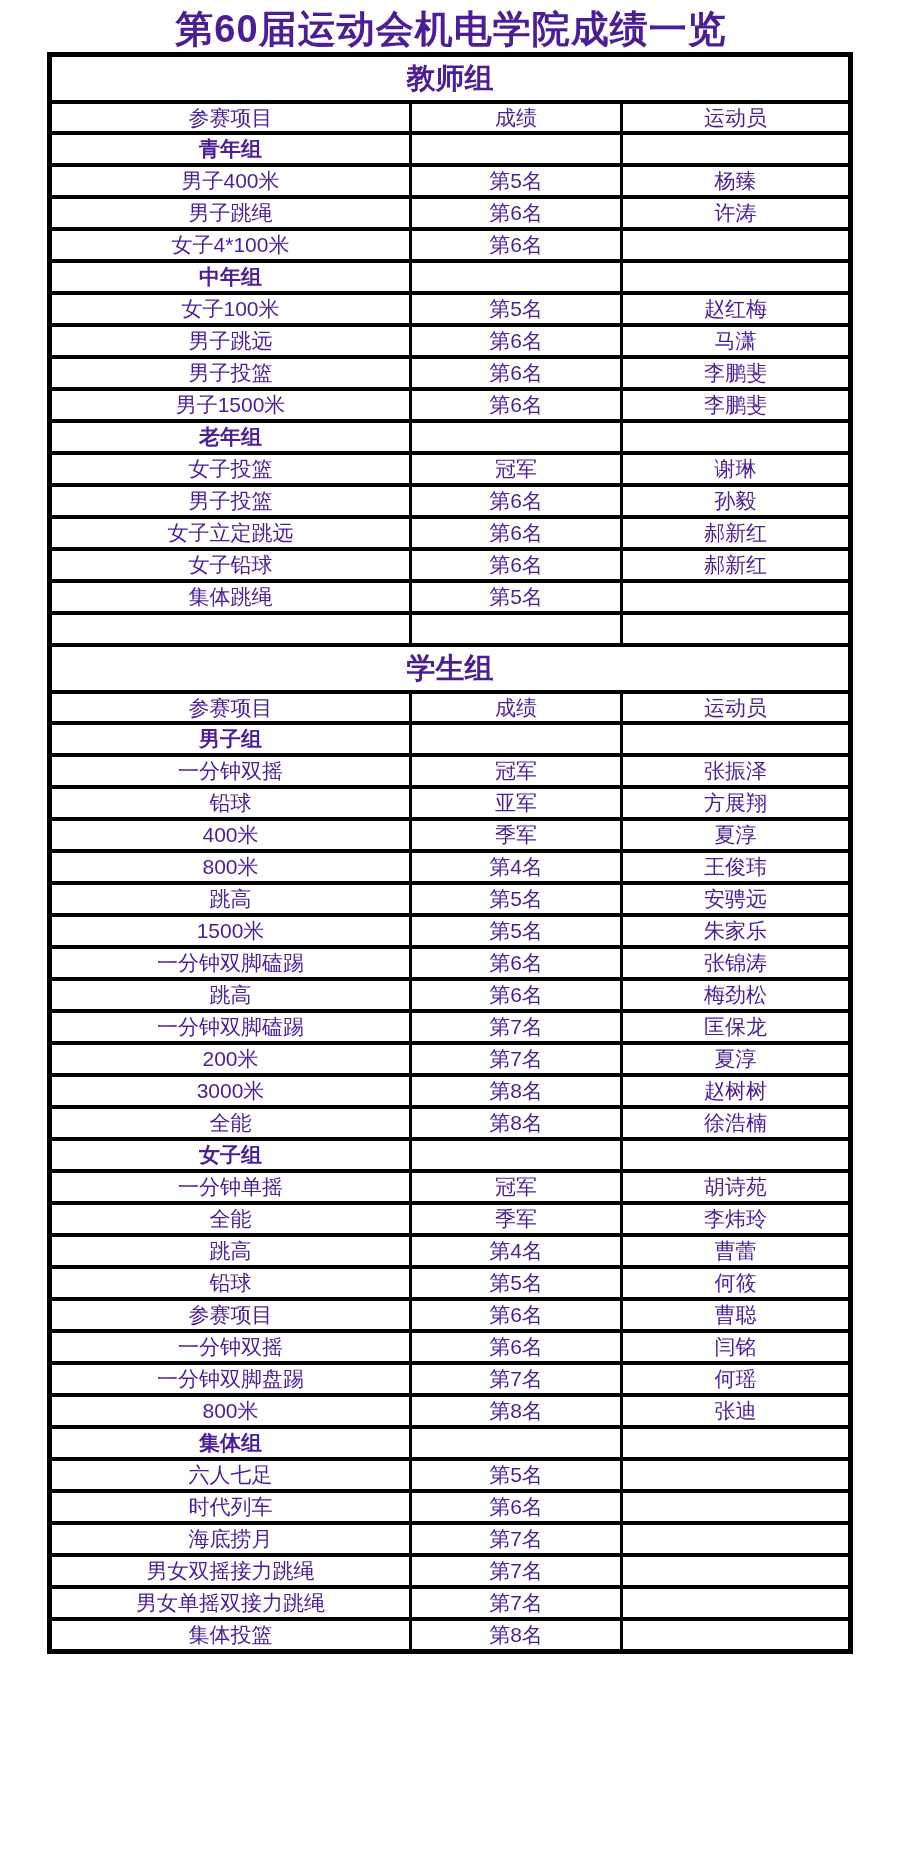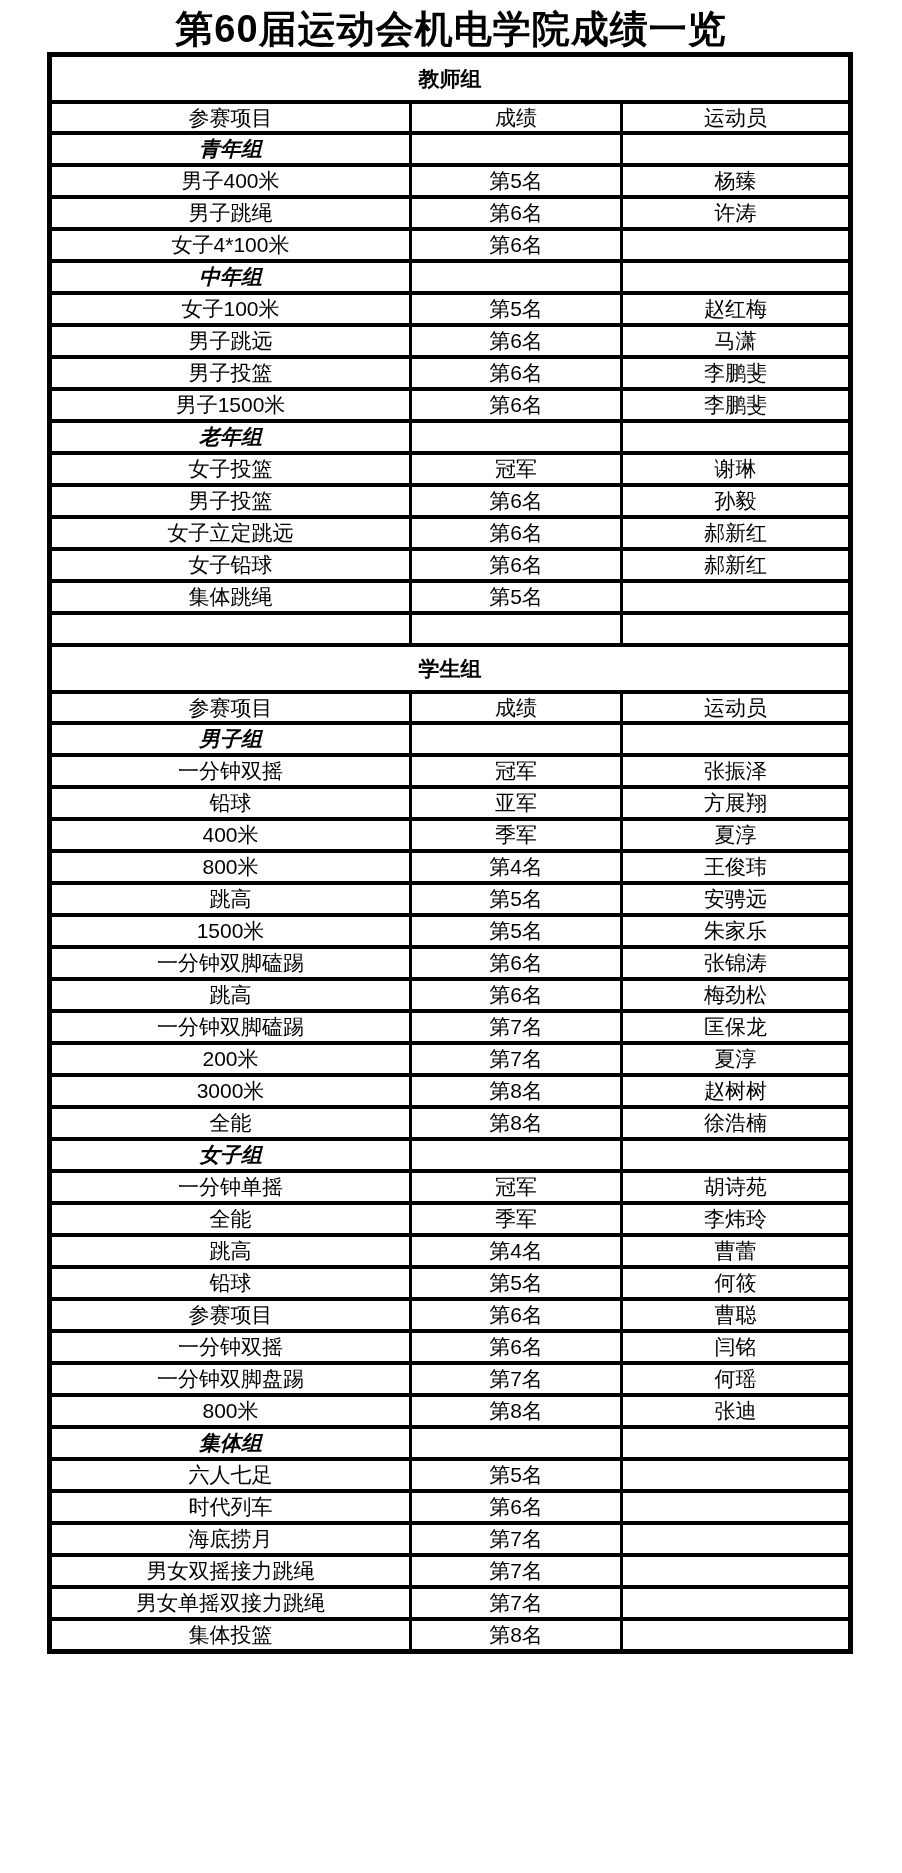--- a/index.html
+++ b/index.html
@@ -6,21 +6,21 @@
     margin: 0;
     padding: 0;
     background: #ffffff;
   }
   .page {
     position: relative;
     width: 902px;
     height: 1873px;
     background: #ffffff;
     font-family: "Liberation Sans", sans-serif;
-    color: #000000;
+    color: #4c1d95;
   }
   .page-title {
     margin: 0;
     padding-top: 6px;
     height: 46px;
     line-height: 46px;
     text-align: center;
     font-size: 38px;
     font-weight: bold;
     letter-spacing: 1px;
@@ -43,26 +43,26 @@
     line-height: 1.1;
     overflow: hidden;
     white-space: nowrap;
   }
   col.c-event   { width: 361px; }
   col.c-result  { width: 211px; }
   col.c-athlete { width: 229px; }
 
   tr.section-row td {
     height: 43px;
-    font-size: 21px;
+    font-size: 29px;
     font-weight: bold;
   }
   tr.colhead-row { height: 31px; }
   tr.data-row    { height: 32px; }
-  tr.subgroup-row td:first-child { font-weight: bold; font-style: italic; }
+  tr.subgroup-row td:first-child { font-weight: bold; }
 </style>
 </head>
 <body>
 
 <div class="page">
   <h1 class="page-title">第60届运动会机电学院成绩一览</h1>
 
   <table class="results">
     <colgroup>
       <col class="c-event">

